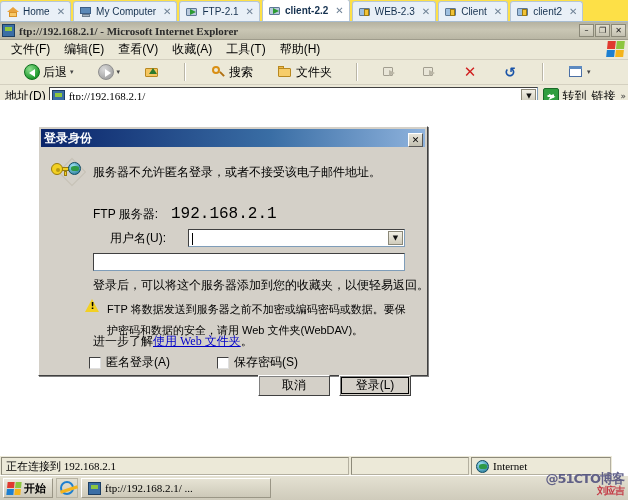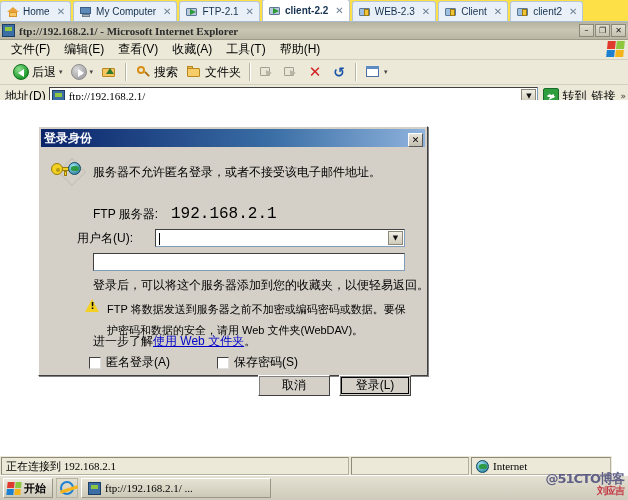--- a/index.html
+++ b/index.html
@@ -165,22 +165,22 @@
   .flag i:nth-child(3){background:#1d7fd0}
   .flag i:nth-child(4){background:#f4b41a}
 
   
   .ie-toolbar {
     height: 24px;
     display: flex;
     align-items: center;
     background: #ece9d8;
     border-bottom: 1px solid #d4d0c0;
-    padding-left: 10px;
-    gap: 2px;
+    padding-left: 21px;
+    gap: 18px;
   }
   .tb-btn {
     display:flex; align-items:center; gap:3px;
     padding: 1px 3px; font-size: 12px; color:#000; white-space:nowrap;
   }
   .tb-btn.dim { color:#9a968a; }
   .tb-sep { width:1px; height:18px; background:#bab6a6; margin:0 3px; border-right:1px solid #fff; }
   .tb-caret { font-size:7px; color:#444; font-family:"DejaVu Sans",sans-serif; }
 
   .circ { width:16px;height:16px;border-radius:50%;display:inline-block;position:relative;flex:0 0 16px;}
@@ -317,21 +317,21 @@
 
   .warn-icon{position:absolute;left:44px;top:0;width:15px;height:14px;}
   .warn-icon::before{
     content:"";position:absolute;left:0;top:0;width:0;height:0;
     border-left:7.5px solid transparent;border-right:7.5px solid transparent;border-bottom:13px solid #f2d024;
   }
   .warn-icon::after{content:"!";position:absolute;left:0;top:2px;width:15px;text-align:center;font-size:9px;font-weight:bold;color:#000;line-height:11px;font-family:"DejaVu Sans",sans-serif;}
 
   .warn-text{position:absolute;left:66px;right:10px;font-size:11px;line-height:21px;}
   .learn{position:absolute;left:52px;font-size:12px;}
-  .learn a{color:#0000c8;text-decoration:underline;font-family:Liberation Sans, sans-serif;}
+  .learn a{color:#0000c8;text-decoration:underline;font-family:Liberation Serif, serif;}
 
   .cb-row{position:absolute;display:flex;align-items:center;gap:5px;font-size:12px;}
   .cbox{
     width:12px;height:12px;background:#fff;
     border:1px solid #404040;border-right-color:#dfdfdf;border-bottom-color:#dfdfdf;
     box-sizing:border-box;
   }
   .btn{
     height:21px; min-width:72px;
     background:#d4d0c8;
@@ -562,21 +562,21 @@
         <i class="kglobe"></i>
     </span>
 
     <div class="dlg-msg">服务器不允许匿名登录，或者不接受该电子邮件地址。</div>
 
     <div class="row" style="left:52px; top:58px;">
       <span class="lbl">FTP 服务器:</span>
       <span class="val">192.168.2.1</span>
     </div>
 
-    <div class="row" style="left:36px; top:82px; right:20px;">
+    <div class="row" style="left:69px; top:82px; right:20px;">
       <span class="lbl">用户名(U):</span>
       <span class="field" style="flex:1;">
         <i class="caret"></i>
         <span class="fdrop">▼</span>
       </span>
     </div>
 
     <div class="row" style="left:52px; top:106px; right:20px;">
       <span class="field" style="flex:1;"></span>
     </div>

